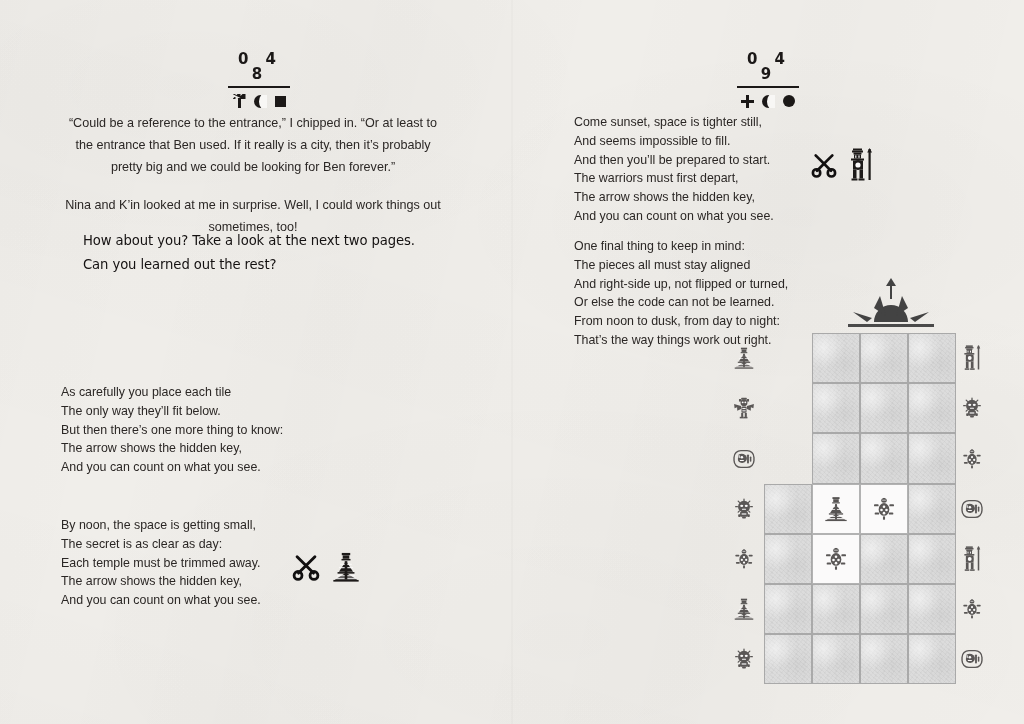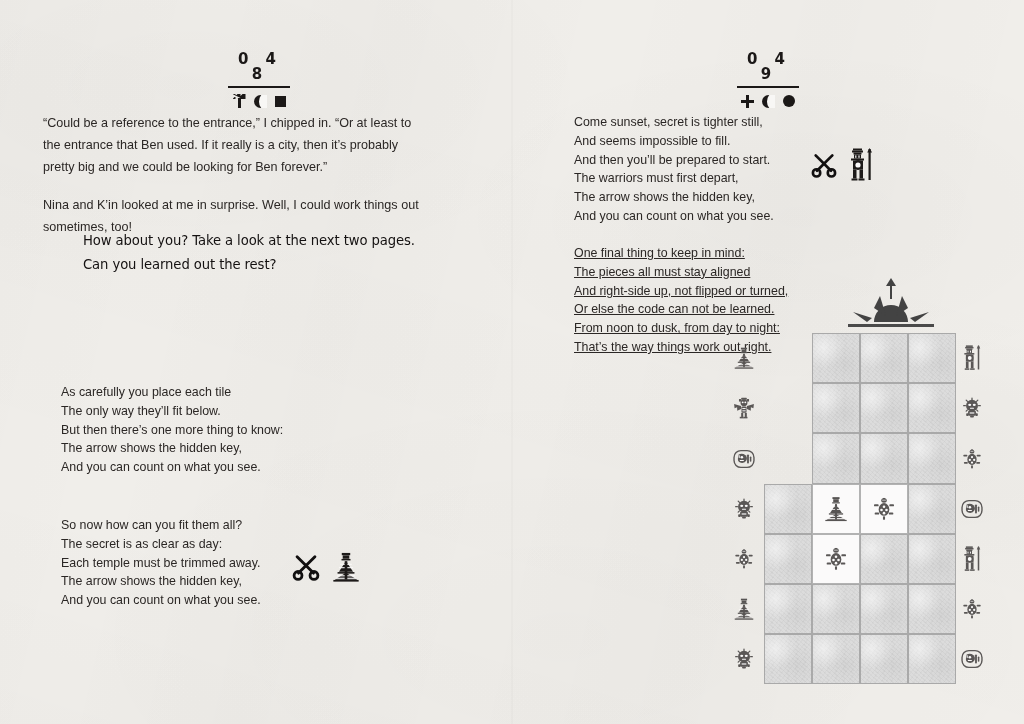--- a/index.html
+++ b/index.html
@@ -119,21 +119,21 @@
 <div class="folio" style="left:228px;top:52px;width:62px;">
   <div class="folio-num">0 4 8</div>
   <div class="folio-rule"></div>
   <div class="folio-glyphs">
     <span class="g g-fork"></span>
     <span class="g g-moon"></span>
     <span class="g g-square"></span>
   </div>
 </div>
 
-<div class="prose" style="left:43px;top:112px;width:380px;">
+<div class="prose" style="left:63px;top:112px;width:380px;text-align:center;">
   <p>“Could be a reference to the entrance,” I chipped in. “Or at least to the entrance that Ben used. If it really is a city, then it’s probably pretty big and we could be looking for Ben forever.”</p>
   <p>Nina and K’in looked at me in surprise. Well, I could work things out sometimes, too!</p>
 </div>
 
 <div class="callout" style="left:83px;top:229px;width:360px;">
   <div>How about you? Take a look at the next two pages.</div>
   <div>Can you learned out the rest?</div>
 </div>
 
 <div class="verse" style="left:61px;top:383px;width:300px;">
@@ -141,21 +141,21 @@
     <div class="line">As carefully you place each tile</div>
     <div class="line">The only way they’ll fit below.</div>
     <div class="line">But then there’s one more thing to know:</div>
     <div class="line">The arrow shows the hidden key,</div>
     <div class="line">And you can count on what you see.</div>
   </div>
 </div>
 
 <div class="verse" style="left:61px;top:516px;width:300px;">
   <div class="stanza">
-    <div class="line">So now how can you fit them all?</div>
+    <div class="line">By noon, the space is getting small,</div>
     <div class="line">The secret is as clear as day:</div>
     <div class="line">Each temple must be trimmed away.</div>
     <div class="line">The arrow shows the hidden key,</div>
     <div class="line">And you can count on what you see.</div>
   </div>
 </div>
 
 <div class="cutmark" style="left:291px;top:552px;">
   <span>
     <svg width="30" height="30" viewBox="0 0 32 32">
@@ -196,30 +196,30 @@
   <div class="folio-rule"></div>
   <div class="folio-glyphs">
     <span class="g g-plus"></span>
     <span class="g g-moon"></span>
     <span class="g g-circle"></span>
   </div>
 </div>
 
 <div class="verse" style="left:574px;top:113px;width:300px;">
   <div class="stanza">
-    <div class="line">Come sunset, secret is tighter still,</div>
+    <div class="line">Come sunset, space is tighter still,</div>
     <div class="line">And seems impossible to fill.</div>
     <div class="line">And then you’ll be prepared to start.</div>
     <div class="line">The warriors must first depart,</div>
     <div class="line">The arrow shows the hidden key,</div>
     <div class="line">And you can count on what you see.</div>
   </div>
 </div>
 
-<div class="verse" style="left:574px;top:244px;width:300px;text-decoration:underline;">
+<div class="verse" style="left:574px;top:237px;width:300px;">
   <div class="stanza">
     <div class="line">One final thing to keep in mind:</div>
     <div class="line">The pieces all must stay aligned</div>
     <div class="line">And right-side up, not flipped or turned,</div>
     <div class="line">Or else the code can not be learned.</div>
     <div class="line">From noon to dusk, from day to night:</div>
     <div class="line">That’s the way things work out right.</div>
   </div>
 </div>
 

